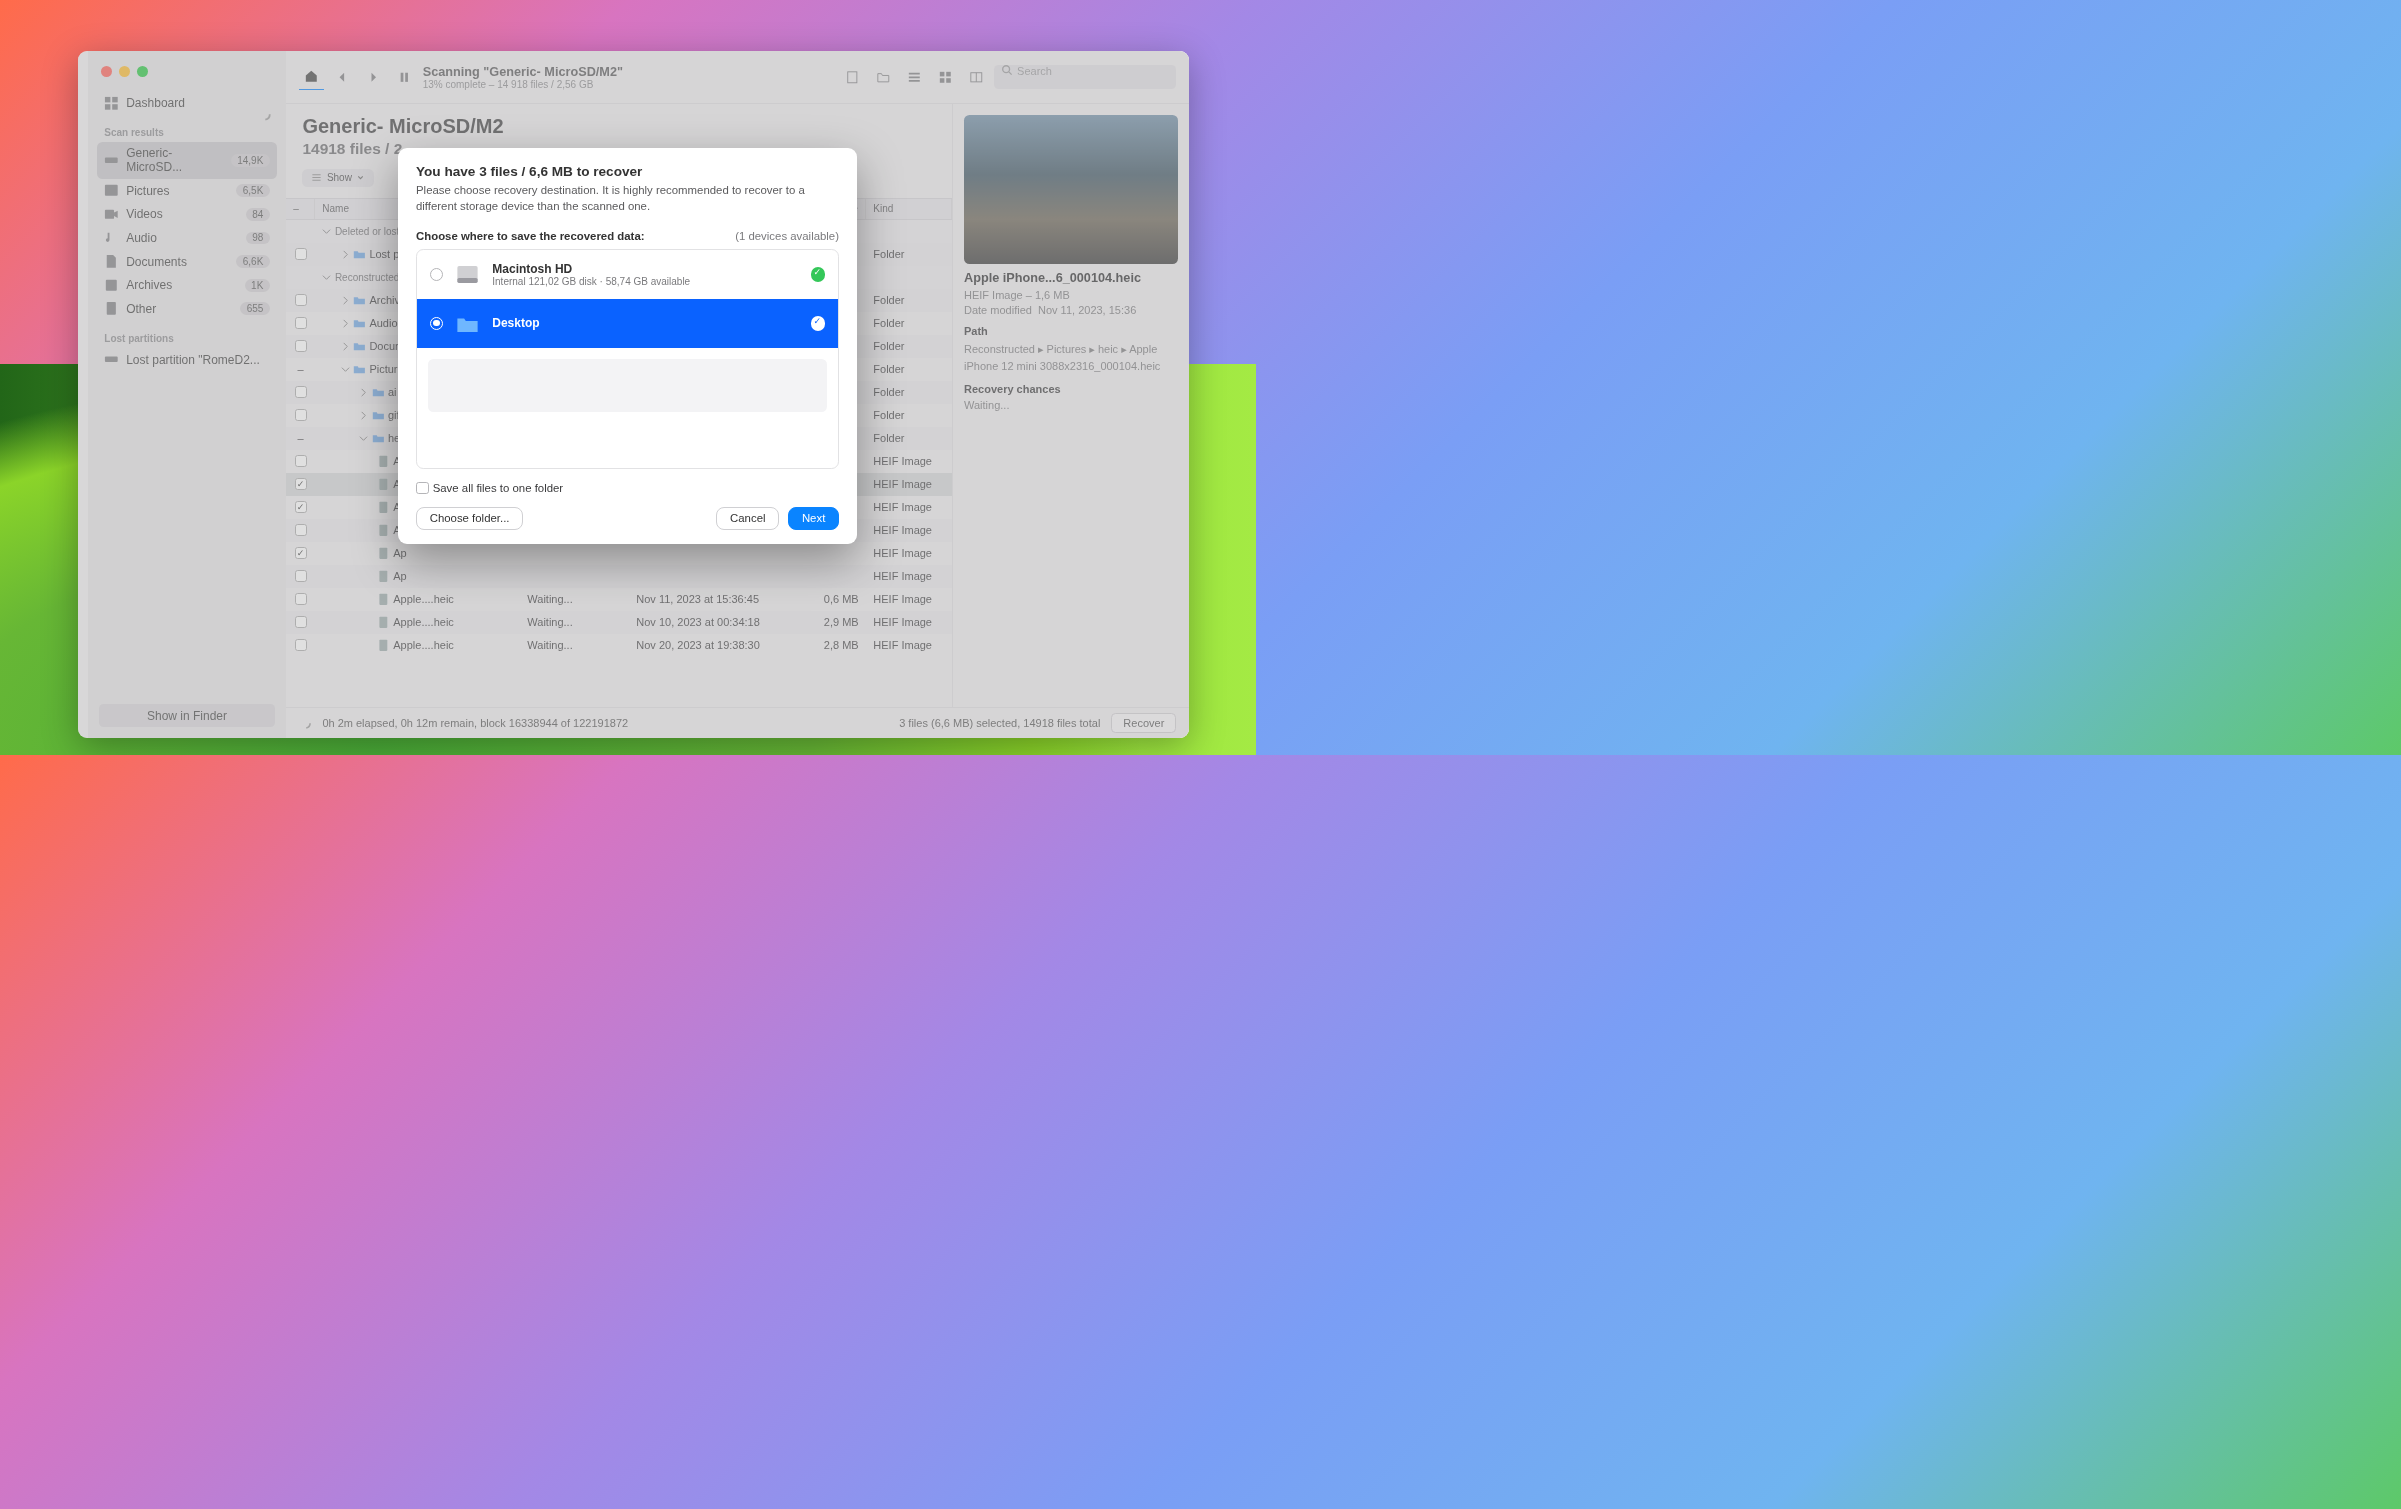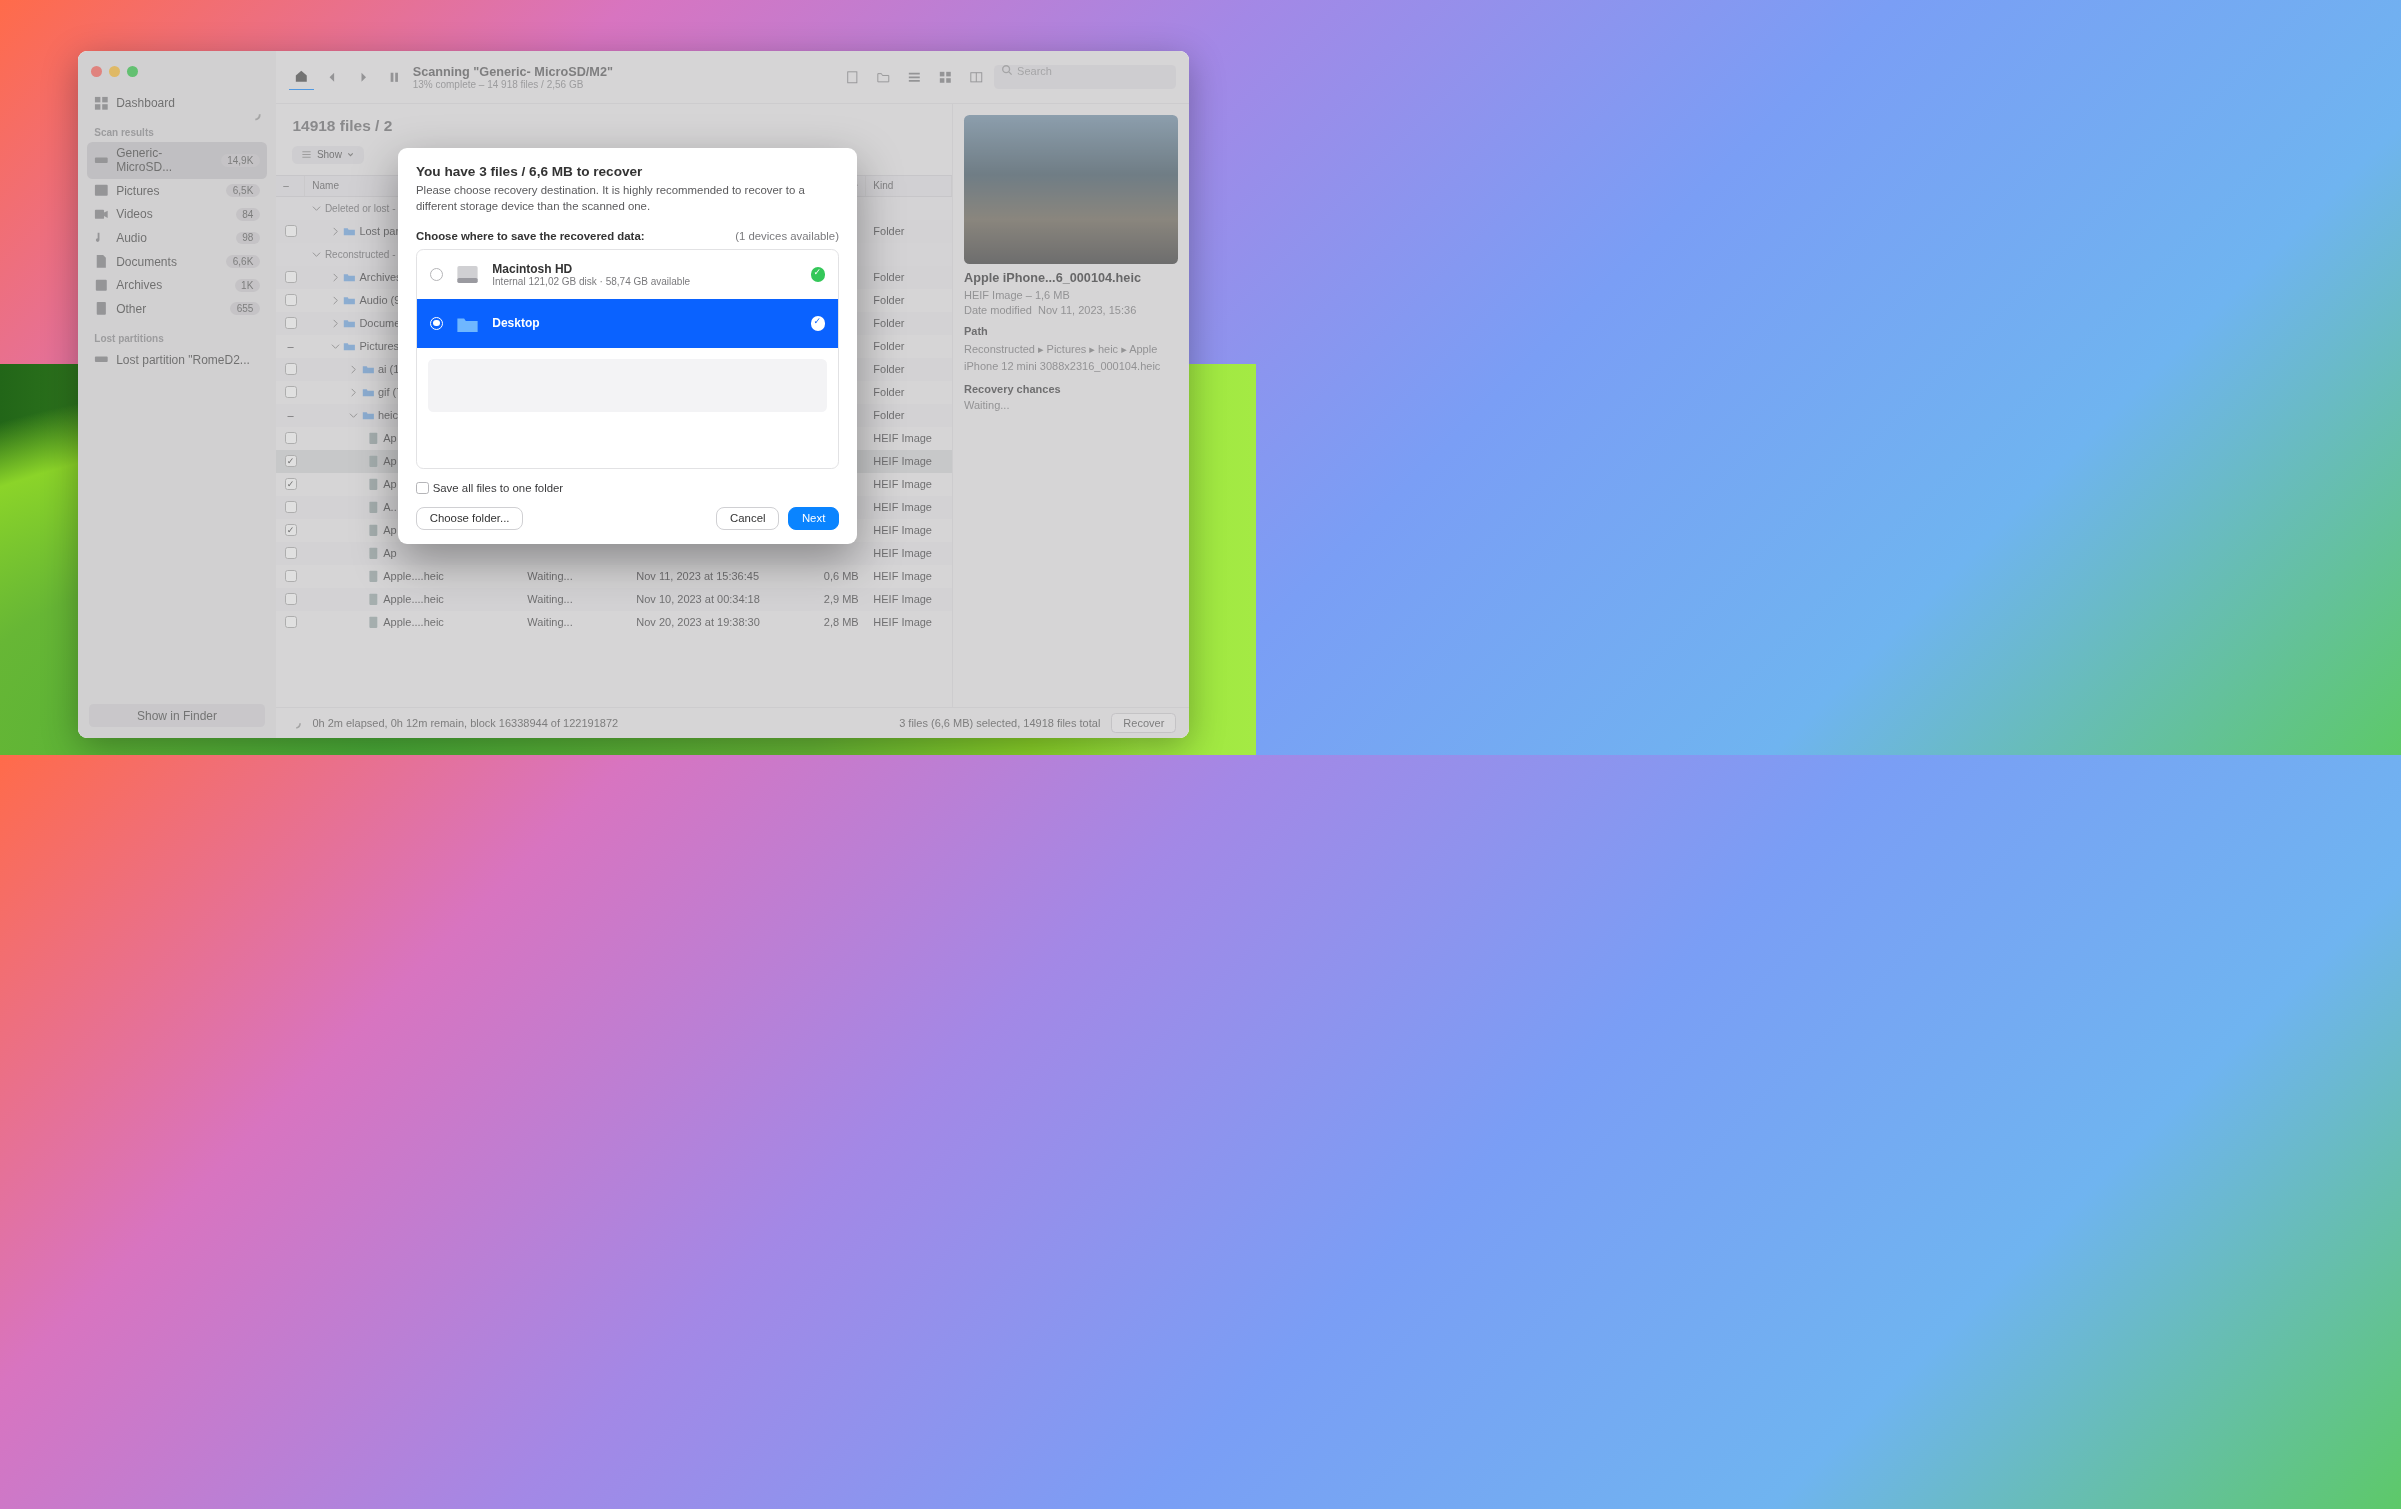--- a/index.html
+++ b/index.html
@@ -12,21 +12,21 @@
 .bg-green { position:absolute; bottom:0; left:0; right:0; height:391px;
  background: radial-gradient(ellipse 1092px 546px at 30% 100%, #4aad38 0%, #67b735 40%, #8bd429 60%, transparent 70%),
              linear-gradient(90deg,#226618,#5aa930,#8ce031,#a4ea44); }
 .window {
   position:absolute; top:51px; left:78px; width:1111px; height:687px;
   background:#f2f0f1; border-radius:9px; box-shadow:0 9px 36px rgba(0,0,0,.3);
   overflow:hidden; display:flex;
 }
 .dim-overlay { position:absolute; inset:0; background:rgba(180,180,180,.42); pointer-events:none; border-radius:9px; }
 
-.sidebar { width:198px; background:#e6e4e6; padding:9px 9px 9px 9px; font-size:12px; color:#3f3f3f; position:relative; }
+.sidebar { width:198px; background:#e6e4e6; padding:9px 9px 9px 9px; font-size:12px; color:#3f3f3f; position:relative;margin-left:10px; }
 .traffic { display:flex; gap:7.3px; padding:5.5px 3.6px 14.6px 3.6px; }
 .tl { width:11px; height:11px; border-radius:50%; }
 .tl.r{background:#ff5f57}.tl.y{background:#febc2e}.tl.g{background:#28c840}
 .side-item { display:flex; align-items:center; padding:4.5px 7.3px; border-radius:5.5px; gap:7.3px; }
 .side-item.sel { background:#c9c7cb; }
 .side-badge { margin-left:auto; background:#d0ced2; border-radius:8.2px; padding:0.9px 6.4px; font-size:10px; color:#555; }
 .side-sect { font-size:10px; color:#8a8a8d; padding:12.7px 7.3px 3.6px; font-weight:600; }
 .side-ico { width:14.6px; height:14.6px; fill:#7e7e82; flex-shrink:0; }
 .sidebar .spinner { position:absolute; top:56px; right:14.6px; width:14.6px; height:14.6px; }
 .show-finder { position:absolute; bottom:11px; left:11px; right:11px; background:#d7d5d9; border-radius:4.5px; text-align:center; padding:4.5px; font-size:12px; color:#444; }
@@ -245,20 +245,21 @@
             <circle cx="6" cy="6" r="5" fill="none" stroke="currentColor" stroke-width="2"></circle>
             <line x1="10" y1="10" x2="14" y2="14" stroke="currentColor" stroke-width="2"></line>
           </svg>
         <span>Search</span>
       </div>
     </div>
 
     <div style="display:flex;flex:1;overflow:hidden">
     <div style="flex:1;display:flex;flex-direction:column;overflow:hidden">
     <div class="content-hdr">
+      <div class="h1">Generic- MicroSD/M2</div>
       <div class="h2">14918 files / 2</div>
     </div>
     <div class="filterbar">
       <div class="chip">
               <svg width="11" height="11" viewBox="0 0 16 16">
                 <path d="M2 4h12M2 8h12M2 12h12" stroke="#666"></path>
               </svg>
               <span>Show</span>
               <svg width="9" height="9" viewBox="0 0 16 16">
                 <path d="M4 6l4 4 4-4" fill="none" stroke="#666" stroke-width="2"></path>

